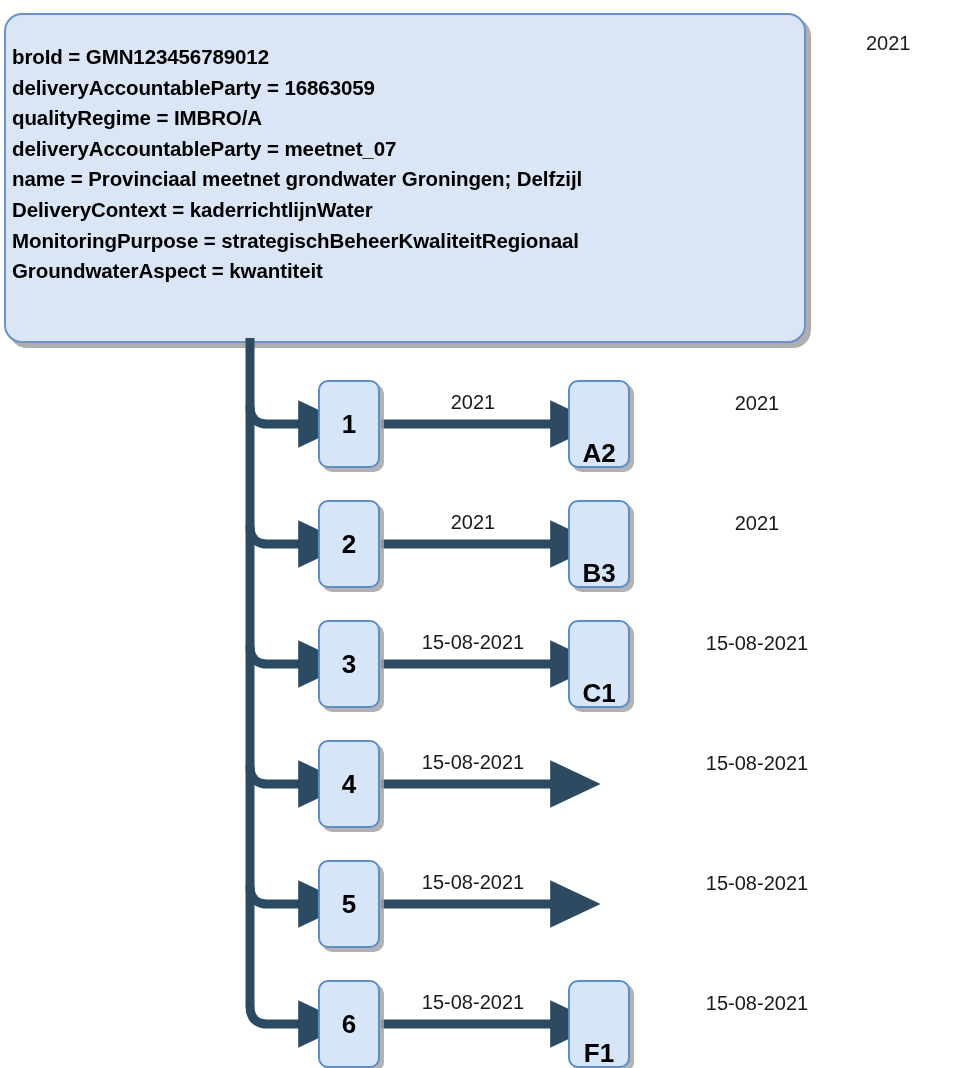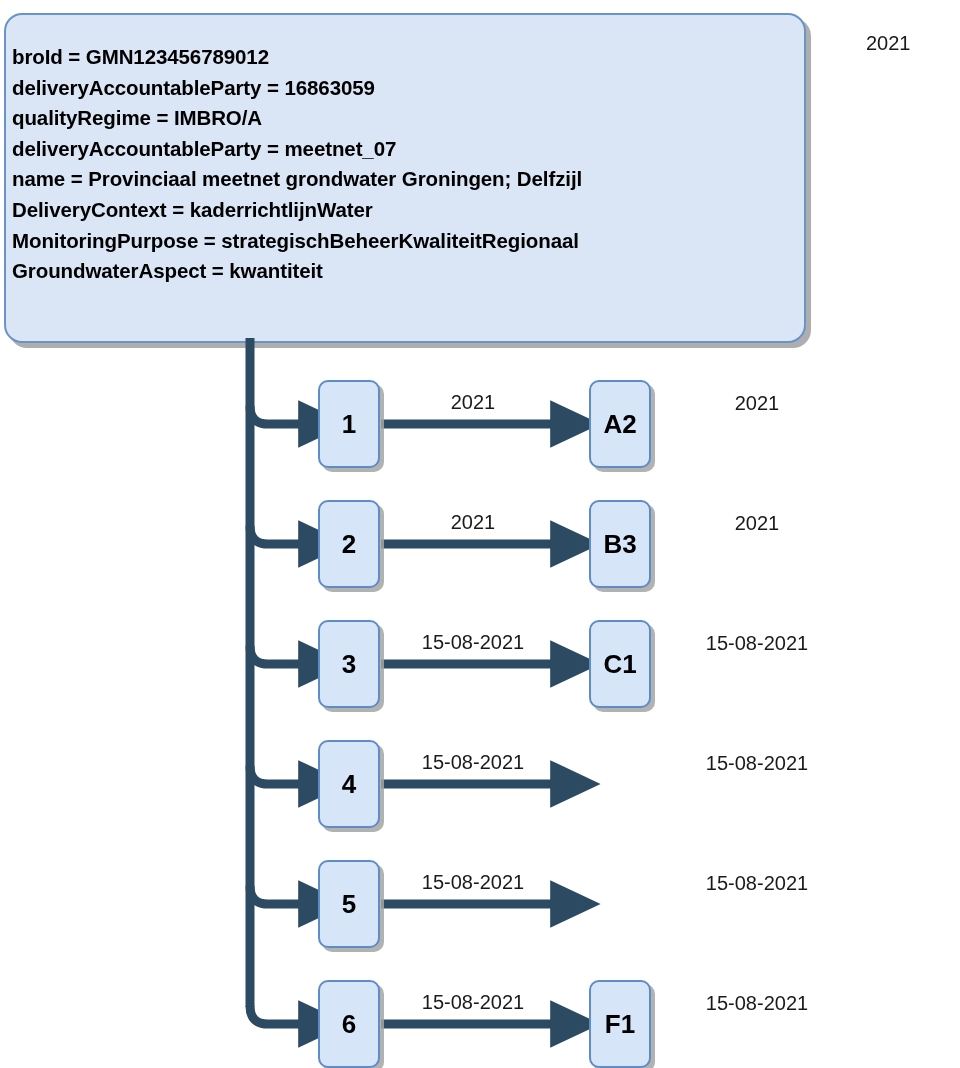--- a/index.html
+++ b/index.html
@@ -76,21 +76,21 @@
     align-items: center;
     justify-content: center;
   }
   .node-label {
     font-size: 26px;
     font-weight: bold;
     color: #000000;
     line-height: 1;
   }
   .node-left  { left: 318px; }
-  .node-right { left: 589px; }
+  .node-right { left: 568px; align-items: flex-end; }
 
   
   .edge-label {
     position: absolute;
     font-size: 20px;
     color: #1a1a1a;
     white-space: nowrap;
     text-align: center;
     line-height: 1;
   }

